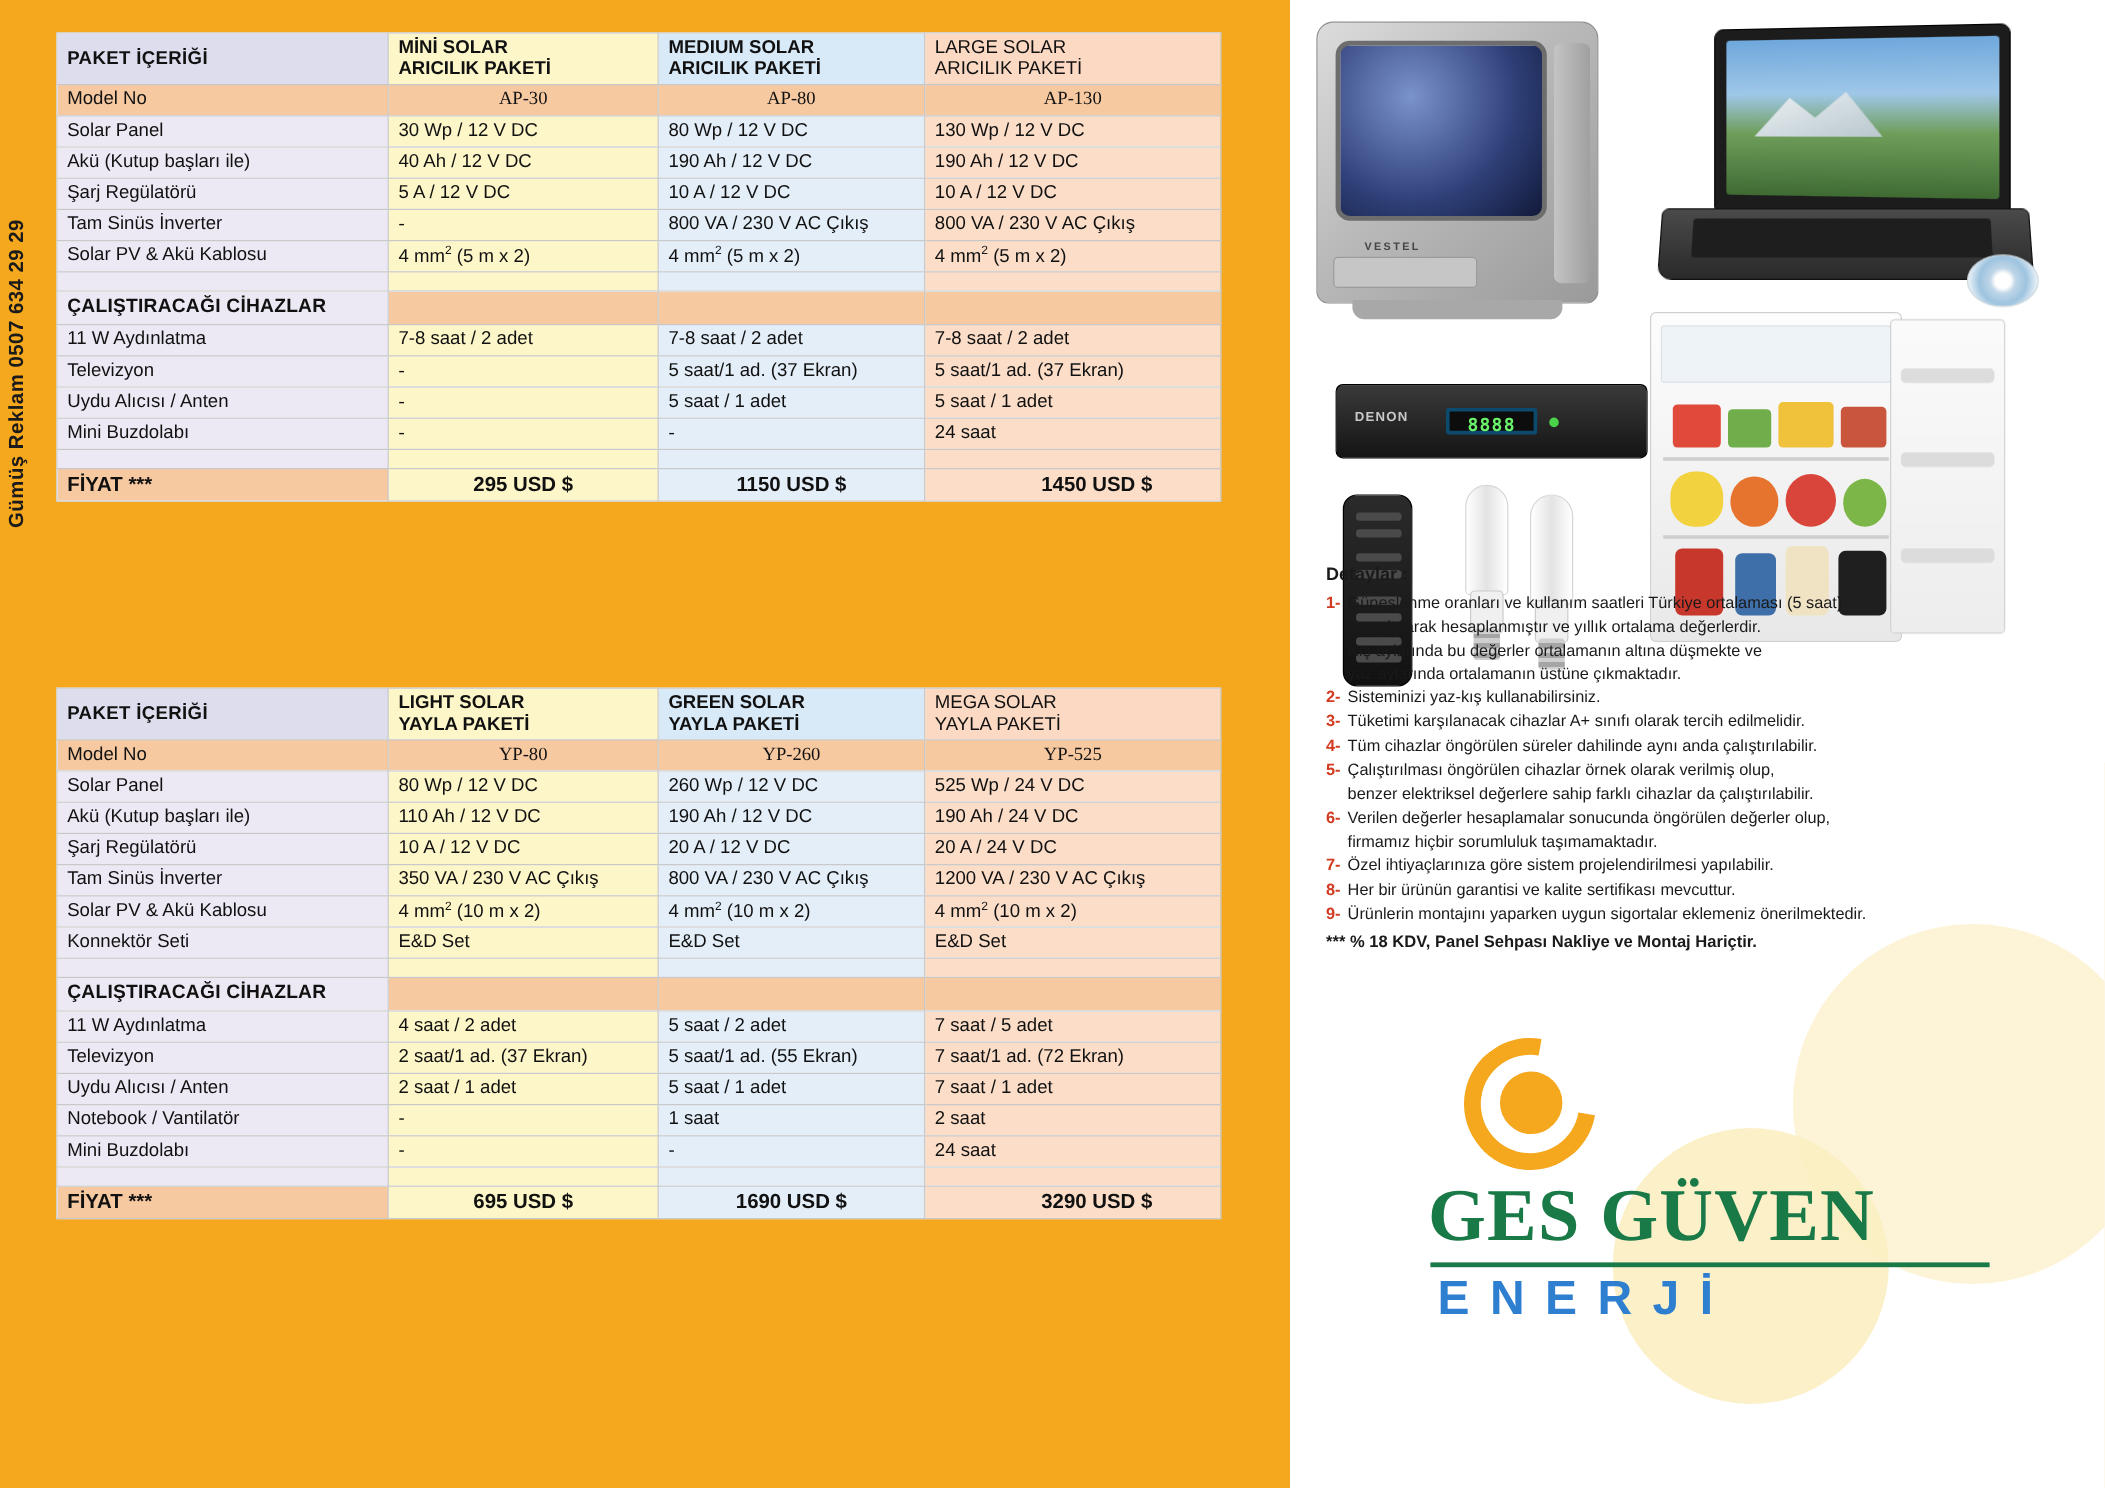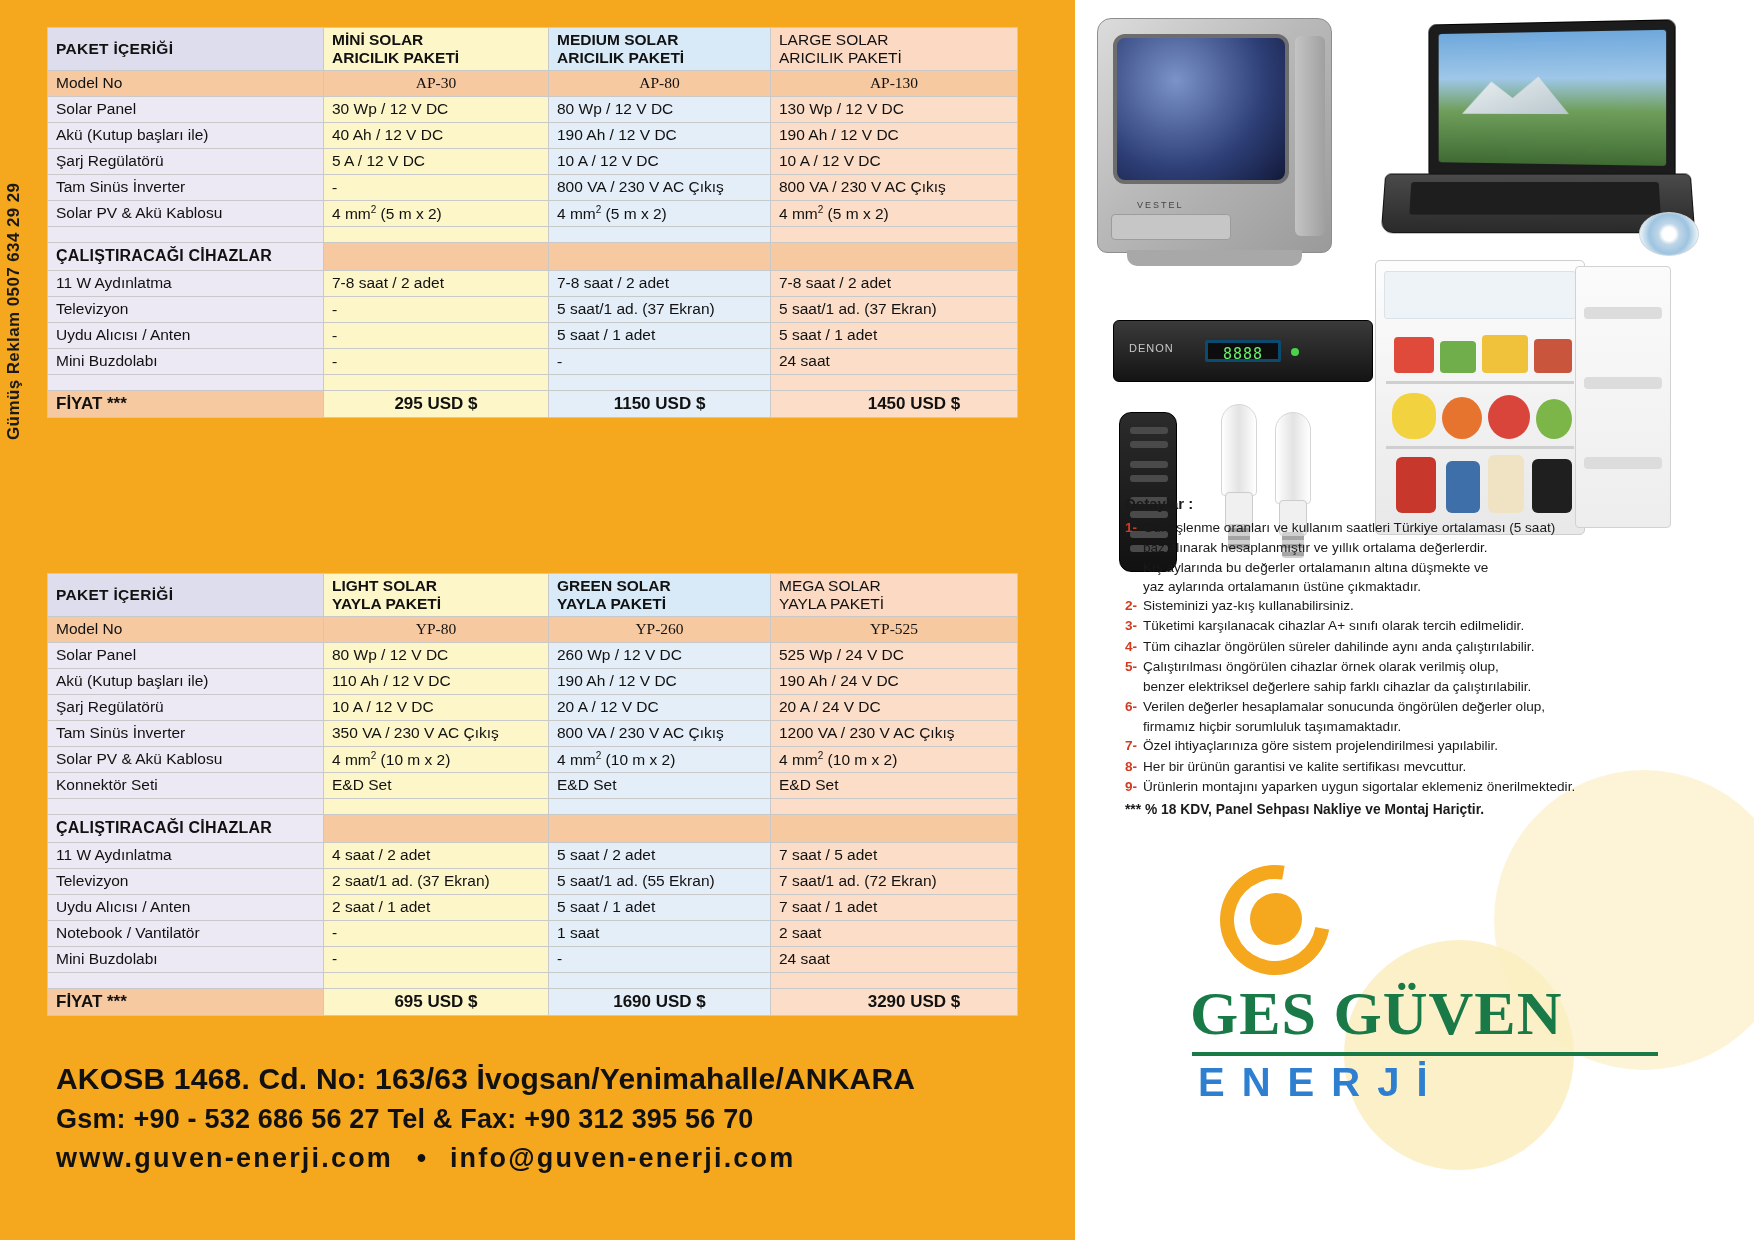--- a/index.html
+++ b/index.html
@@ -122,21 +122,21 @@
   .watermark {
     position: absolute;
     border-radius: 50%;
     background: #fdf3d3;
     opacity: .9;
   }
   .wm1 { width: 300px; height: 300px; right: -40px; bottom: 170px; }
   .wm2 { width: 230px; height: 230px; right: 180px; bottom: 70px; background:#fbeec2; }
 
   
-  .prod { position: absolute; }
+  .prod { position: absolute; font-weight: bold; }
 
   
   .tv { left: 22px; top: 18px; width: 250px; height: 275px; }
   .tv .body {
     position:absolute; left:0; top:0; width:235px; height:235px;
     background: linear-gradient(135deg,#dcdcdc 0%,#b9b9b9 45%,#9a9a9a 100%);
     border-radius: 14px 14px 10px 10px;
     border: 1px solid #8e8e8e;
   }
   .tv .screen {
@@ -501,29 +501,20 @@
           <tr class="price">
             <td class="lbl">FİYAT ***</td>
             <td class="v1">695 USD $</td>
             <td class="v2">1690 USD $</td>
             <td class="v3">3290 USD $</td>
           </tr>
         </tbody>
       </table>
     </div>
 
-    <div class="contact">
-      <div class="line1">AKOSB 1468. Cd. No: 163/63 İvogsan/Yenimahalle/ANKARA</div>
-      <div class="line2">Gsm: +90 - 532 686 56 27  Tel &amp; Fax: +90 312 395 56 70</div>
-      <div class="line3">
-        <span>www.guven-enerji.com</span>
-        <span class="dot">•</span>
-        <span>info@guven-enerji.com</span>
-      </div>
-    </div>
   </div>
 
   <div class="right-panel">
     <div class="watermark wm1"></div>
     <div class="watermark wm2"></div>
 
     <div class="prod tv">
       <div class="body"></div>
       <div class="screen"></div>
       <div class="speaker"></div>
@@ -591,21 +582,21 @@
         <div class="food" style="left:112px;top:194px;width:36px;height:58px;background:#efe3c4;border-radius:6px"></div>
         <div class="food" style="left:156px;top:198px;width:40px;height:54px;background:#1f1f1f;border-radius:6px"></div>
       </div>
       <div class="door">
         <div class="food" style="left:8px;top:40px;width:78px;height:12px;background:#dcdcdc"></div>
         <div class="food" style="left:8px;top:110px;width:78px;height:12px;background:#dcdcdc"></div>
         <div class="food" style="left:8px;top:190px;width:78px;height:12px;background:#dcdcdc"></div>
       </div>
     </div>
 
-    <div class="details" style="left:30px; top:495px; width:625px;margin-left:20px;">
+    <div class="details" style="left:30px; top:470px; width:625px;">
       <div class="dtitle">Detaylar :</div>
 
       <div class="item">
         <span class="num">1-</span>
         <span class="txt">Güneşlenme oranları ve kullanım saatleri Türkiye ortalaması (5 saat)</span>
       </div>
       <div class="cont">baz alınarak hesaplanmıştır ve yıllık ortalama değerlerdir.</div>
       <div class="cont">Kış aylarında bu değerler ortalamanın altına düşmekte ve</div>
       <div class="cont">yaz aylarında ortalamanın üstüne çıkmaktadır.</div>
 

